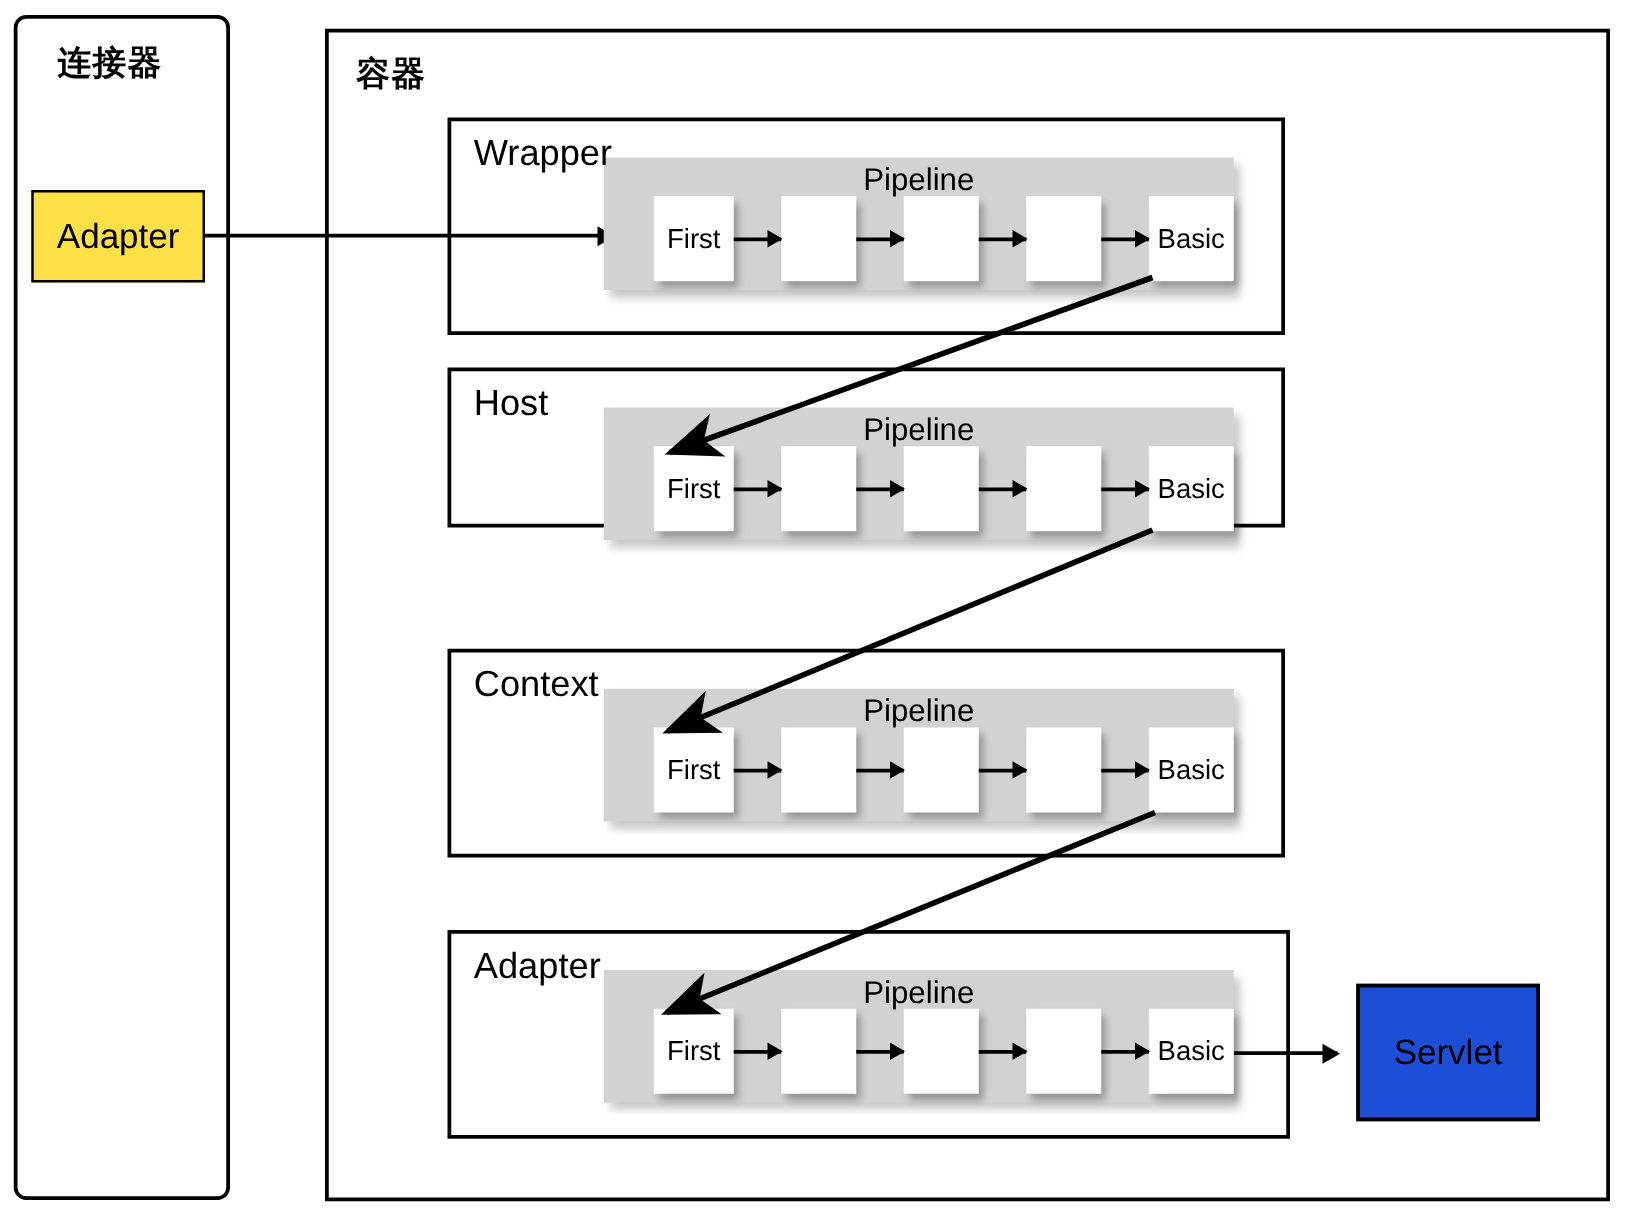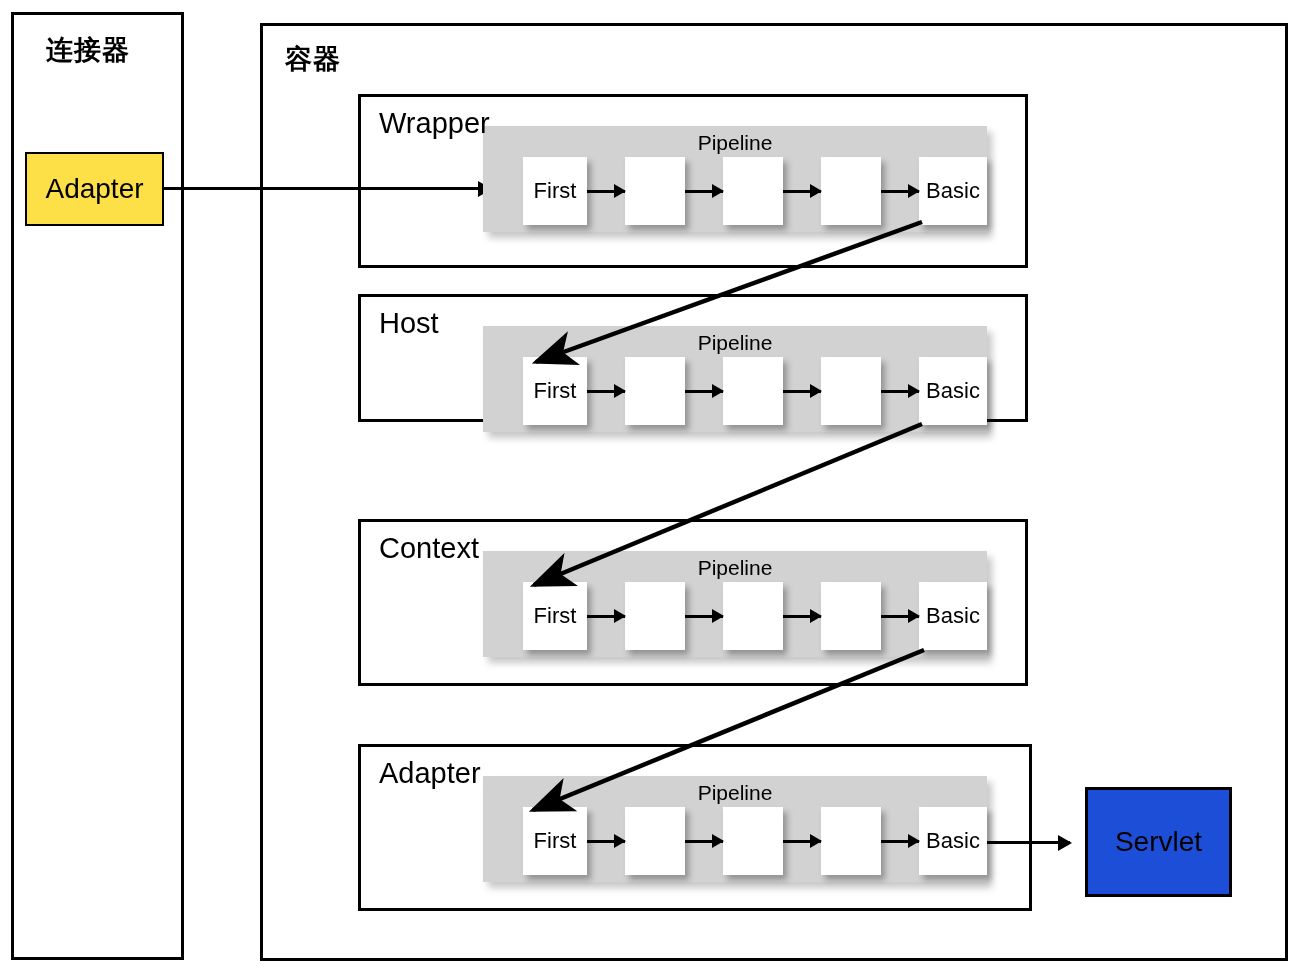--- a/index.html
+++ b/index.html
@@ -86,21 +86,21 @@
     box-shadow: 5px 6px 7px rgba(0,0,0,0.22);
     box-sizing: border-box;
     z-index: 2;
   }
   .pipeline-title {
     position: absolute;
     top: 6px;
     left: 0;
     right: 0;
     text-align: center;
-    font-size: 21px;
+    font-size: 25px;
     font-weight: 400;
     line-height: 1;
   }
   .valve-row {
     position: absolute;
     left: 12px; right: 0;
     display: flex;
     align-items: center;
     justify-content: flex-end;
   }
@@ -155,21 +155,21 @@
     height: 973px;
     z-index: 6;
     pointer-events: none;
   }
 </style>
 </head>
 <body>
 
 <div id="canvas">
 
-  <div class="outer-box" style="left:11px; top:12px; width:173px; height:948px;">
+  <div class="outer-box" style="left:11px; top:12px; width:173px; height:948px;border-radius:10px;">
     <div class="outer-title" style="left:32px; top:22px;">连接器</div>
   </div>
 
   <div class="adapter-box" style="left:25px; top:152px; width:139px; height:74px;">
     <span>Adapter</span>
   </div>
 
   <div class="outer-box" style="left:260px; top:23px; width:1028px; height:938px;">
     <div class="outer-title" style="left:22px; top:20px;">容器</div>
   </div>

